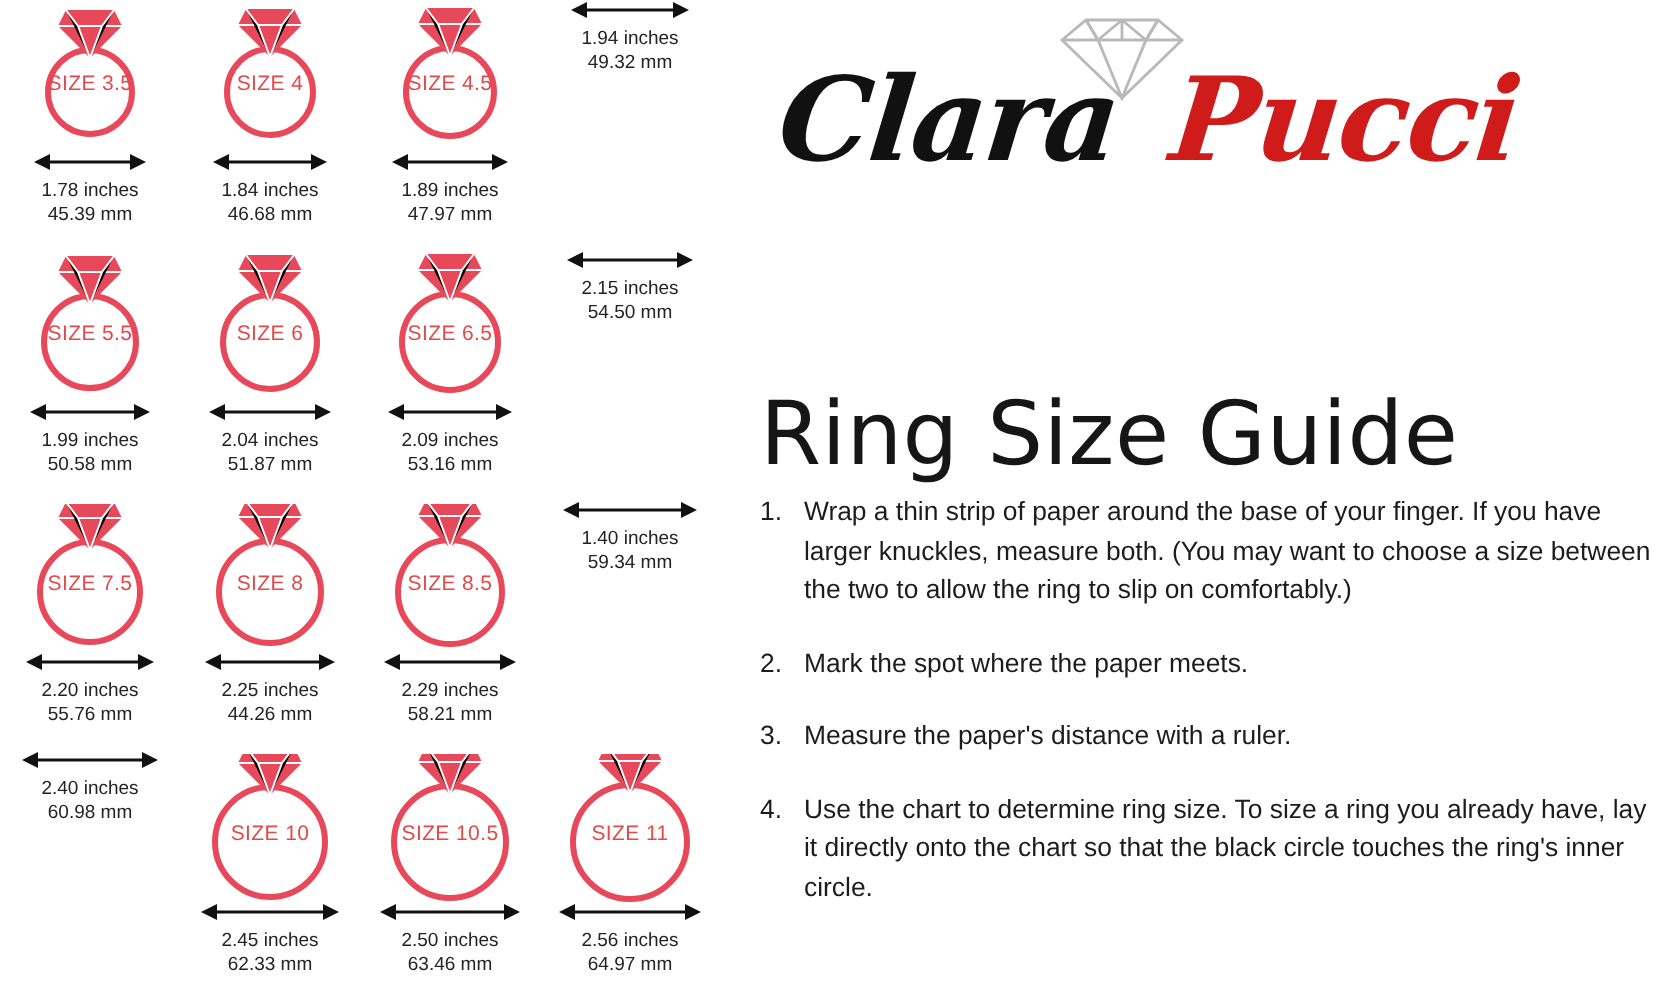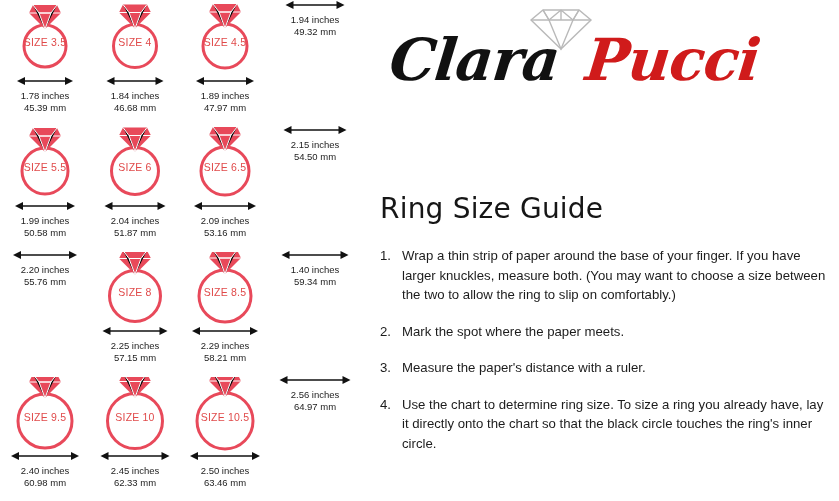--- a/index.html
+++ b/index.html
@@ -117,21 +117,21 @@
     font-size: 58px;
     font-weight: bold;
     color: #d01b1b;
     letter-spacing: -1px;
     transform: skewX(-6deg);
   }
   .guide-title {
     position: absolute;
     left: 12px;
     top: 192px;
-    font-size: 28px;
+    font-size: 44px;
     color: #161616;
     font-family: "DejaVu Sans", sans-serif;
     letter-spacing: 0.2px;
   }
   .steps {
     position: absolute;
     left: 12px;
     top: 246px;
     width: 452px;
   }
@@ -335,20 +335,36 @@
             <line x1="17.5" y1="7" x2="68.5" y2="7" stroke="#111111" stroke-width="1.6"></line>
             <path d="M11.5 7 L19.5 3 L19.5 11 Z" fill="#111111"></path>
             <path d="M74.5 7 L66.5 3 L66.5 11 Z" fill="#111111"></path>
           </svg></div>
         <div class="meas">
           <div>2.15 inches</div>
           <div>54.50 mm</div>
         </div>
       </div>
       <div class="cell">
+        <div class="ring-wrap">
+          <svg class="ring-svg" width="86" height="74" viewBox="0 0 86 74">
+            <circle cx="43" cy="44" r="25" fill="none" stroke="#e8495a" stroke-width="3"></circle>
+            <g fill="#e8495a">
+              <path d="M27 7 L59 7 L43 23 Z"></path>
+              <path d="M31 -1 L55 -1 L59 7 L27 7 Z"></path>
+            </g>
+            <g stroke="#ffffff" stroke-width="1">
+              <path d="M27 7 L59 7"></path>
+              <path d="M31 -1 L37 7 L43 23"></path>
+              <path d="M55 -1 L49 7 L43 23"></path>
+              <path d="M37 7 L49 7"></path>
+            </g>
+          </svg>
+          <div class="size-label">SIZE 7.5</div>
+        </div>
         <div class="arrow-wrap"><svg width="86" height="14" viewBox="0 0 86 14">
             <line x1="17" y1="7" x2="69" y2="7" stroke="#111111" stroke-width="1.6"></line>
             <path d="M11 7 L19 3 L19 11 Z" fill="#111111"></path>
             <path d="M75 7 L67 3 L67 11 Z" fill="#111111"></path>
           </svg></div>
         <div class="meas">
           <div>2.20 inches</div>
           <div>55.76 mm</div>
         </div>
       </div>
@@ -369,21 +385,21 @@
           </svg>
           <div class="size-label">SIZE 8</div>
         </div>
         <div class="arrow-wrap"><svg width="86" height="14" viewBox="0 0 86 14">
             <line x1="16.5" y1="7" x2="69.5" y2="7" stroke="#111111" stroke-width="1.6"></line>
             <path d="M10.5 7 L18.5 3 L18.5 11 Z" fill="#111111"></path>
             <path d="M75.5 7 L67.5 3 L67.5 11 Z" fill="#111111"></path>
           </svg></div>
         <div class="meas">
           <div>2.25 inches</div>
-          <div>57.15 mm</div>
+          <div>44.26 mm</div>
         </div>
       </div>
       <div class="cell">
         <div class="ring-wrap">
           <svg class="ring-svg" width="86" height="74" viewBox="0 0 86 74">
             <circle cx="43" cy="44" r="26" fill="none" stroke="#e8495a" stroke-width="3"></circle>
             <g fill="#e8495a">
               <path d="M27 6 L59 6 L43 22 Z"></path>
               <path d="M31 -2 L55 -2 L59 6 L27 6 Z"></path>
             </g>
@@ -411,36 +427,20 @@
             <line x1="15.5" y1="7" x2="70.5" y2="7" stroke="#111111" stroke-width="1.6"></line>
             <path d="M9.5 7 L17.5 3 L17.5 11 Z" fill="#111111"></path>
             <path d="M76.5 7 L68.5 3 L68.5 11 Z" fill="#111111"></path>
           </svg></div>
         <div class="meas">
           <div>1.40 inches</div>
           <div>59.34 mm</div>
         </div>
       </div>
       <div class="cell">
-        <div class="ring-wrap">
-          <svg class="ring-svg" width="86" height="74" viewBox="0 0 86 74">
-            <circle cx="43" cy="44" r="27" fill="none" stroke="#e8495a" stroke-width="3"></circle>
-            <g fill="#e8495a">
-              <path d="M27 5 L59 5 L43 21 Z"></path>
-              <path d="M31 -3 L55 -3 L59 5 L27 5 Z"></path>
-            </g>
-            <g stroke="#ffffff" stroke-width="1">
-              <path d="M27 5 L59 5"></path>
-              <path d="M31 -3 L37 5 L43 21"></path>
-              <path d="M55 -3 L49 5 L43 21"></path>
-              <path d="M37 5 L49 5"></path>
-            </g>
-          </svg>
-          <div class="size-label">SIZE 9.5</div>
-        </div>
         <div class="arrow-wrap"><svg width="86" height="14" viewBox="0 0 86 14">
             <line x1="15" y1="7" x2="71" y2="7" stroke="#111111" stroke-width="1.6"></line>
             <path d="M9 7 L17 3 L17 11 Z" fill="#111111"></path>
             <path d="M77 7 L69 3 L69 11 Z" fill="#111111"></path>
           </svg></div>
         <div class="meas">
           <div>2.40 inches</div>
           <div>60.98 mm</div>
         </div>
       </div>
@@ -492,20 +492,36 @@
             <line x1="14" y1="7" x2="72" y2="7" stroke="#111111" stroke-width="1.6"></line>
             <path d="M8 7 L16 3 L16 11 Z" fill="#111111"></path>
             <path d="M78 7 L70 3 L70 11 Z" fill="#111111"></path>
           </svg></div>
         <div class="meas">
           <div>2.50 inches</div>
           <div>63.46 mm</div>
         </div>
       </div>
       <div class="cell">
+        <div class="ring-wrap">
+          <svg class="ring-svg" width="86" height="74" viewBox="0 0 86 74">
+            <circle cx="43" cy="44" r="28.5" fill="none" stroke="#e8495a" stroke-width="3"></circle>
+            <g fill="#e8495a">
+              <path d="M27 3.5 L59 3.5 L43 19.5 Z"></path>
+              <path d="M31 -4.5 L55 -4.5 L59 3.5 L27 3.5 Z"></path>
+            </g>
+            <g stroke="#ffffff" stroke-width="1">
+              <path d="M27 3.5 L59 3.5"></path>
+              <path d="M31 -4.5 L37 3.5 L43 19.5"></path>
+              <path d="M55 -4.5 L49 3.5 L43 19.5"></path>
+              <path d="M37 3.5 L49 3.5"></path>
+            </g>
+          </svg>
+          <div class="size-label">SIZE 11</div>
+        </div>
         <div class="arrow-wrap"><svg width="86" height="14" viewBox="0 0 86 14">
             <line x1="13.5" y1="7" x2="72.5" y2="7" stroke="#111111" stroke-width="1.6"></line>
             <path d="M7.5 7 L15.5 3 L15.5 11 Z" fill="#111111"></path>
             <path d="M78.5 7 L70.5 3 L70.5 11 Z" fill="#111111"></path>
           </svg></div>
         <div class="meas">
           <div>2.56 inches</div>
           <div>64.97 mm</div>
         </div>
       </div>

